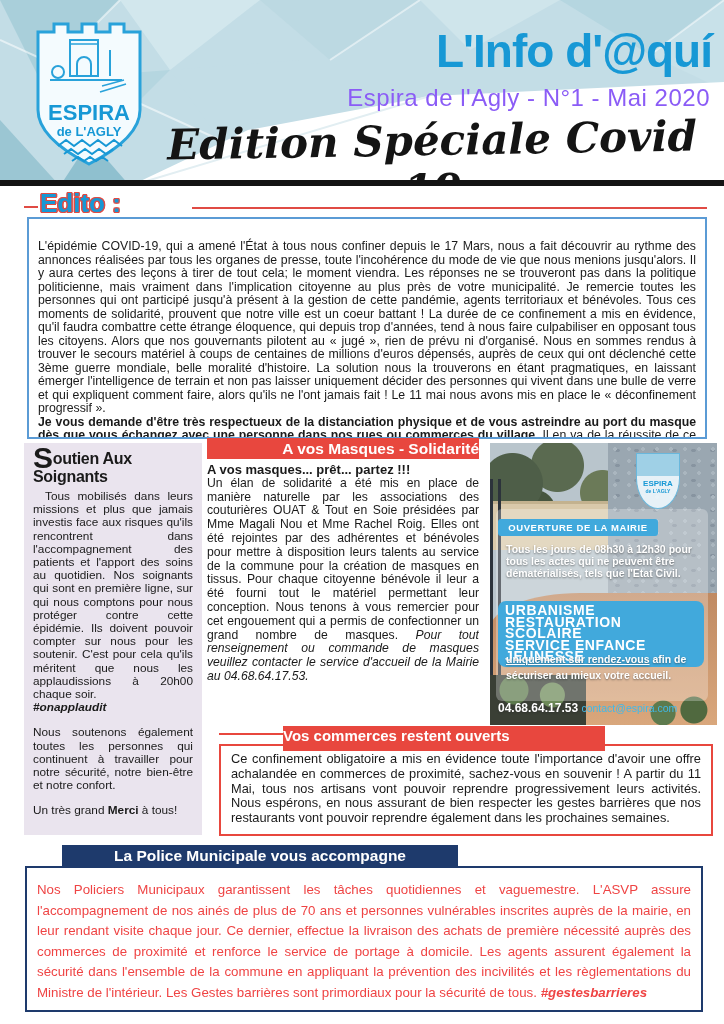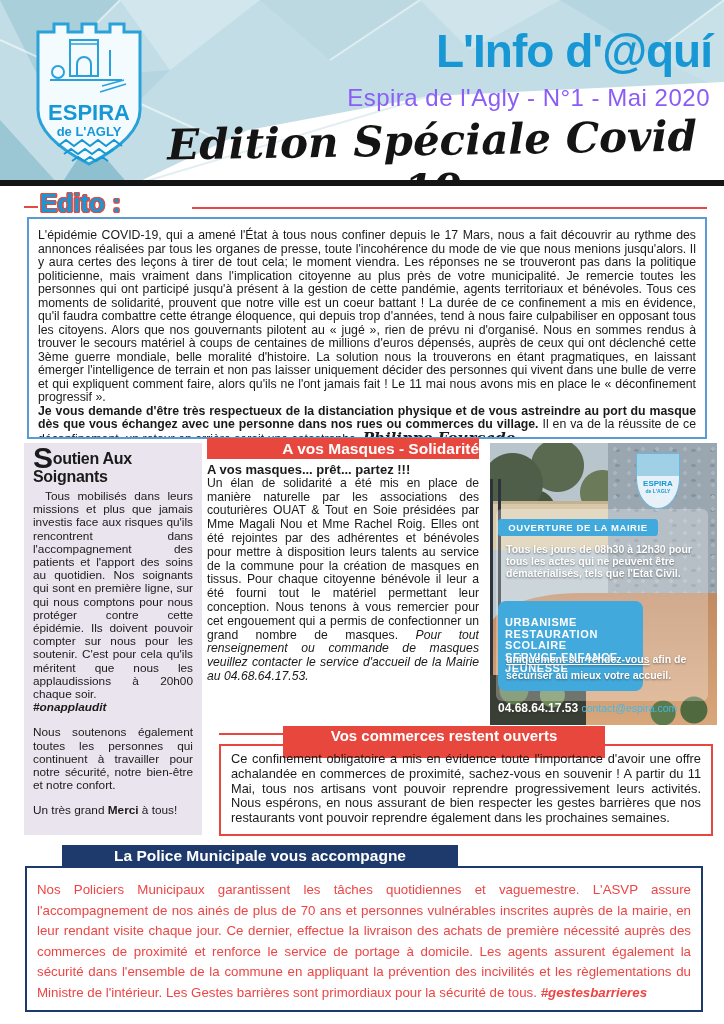--- a/index.html
+++ b/index.html
@@ -21,21 +21,21 @@
                   font-size:42px;color:#141414;transform:rotate(-1deg);}
   .black-bar{left:0;top:180px;width:724px;height:6px;background:#141414;}
 
   
   .edito-label{left:40px;top:188px;font-size:26px;font-weight:bold;color:#1798d5;
      text-shadow:-1.4px 0 #e04b44,1.4px 0 #e04b44,0 -1.4px #e04b44,0 1.4px #e04b44,
                  -1px -1px #e04b44,1px 1px #e04b44,-1px 1px #e04b44,1px -1px #e04b44;}
   .edito-dash-left{left:24px;top:206px;width:14px;height:2px;background:#e04b44;}
   .edito-rule{left:192px;top:207px;width:515px;height:2px;background:#e04b44;}
   .edito-box{left:27px;top:217px;width:680px;height:222px;border:2px solid #5b9bd5;
-             box-sizing:border-box;padding:10px 9px;overflow:hidden;
+             box-sizing:border-box;padding:21px 9px;overflow:hidden;
              font-size:12.3px;line-height:13.5px;}
   .sig{font-family:"DejaVu Serif",serif;font-style:italic;font-weight:bold;font-size:15px;white-space:nowrap;}
 
   
   .soignants{left:24px;top:443px;width:178px;height:392px;background:#eae4ee;
              box-sizing:border-box;padding:6px 9px;overflow:hidden;}
   .soig-title{font-weight:bold;font-size:16px;line-height:18px;margin:0 0 4px 0;letter-spacing:-.3px;}
   .dropcap{font-size:30px;line-height:18px;vertical-align:-4px;}
   .soignants p{margin:0;font-size:11.8px;line-height:13.2px;}
   .soignants .gap{height:12px;}
@@ -71,31 +71,31 @@
                 radial-gradient(circle at 70% 50%,#50693f 0 13px,transparent 14px);}
   .ph-panel{left:6px;top:66px;width:212px;height:192px;background:rgba(255,255,255,.28);border-radius:6px;}
   .mini-logo{left:146px;top:10px;width:42px;height:54px;background:rgba(240,250,255,.9);
      border:1px solid #69b7dc;border-radius:0 0 50% 50%/0 0 55% 55%;
      text-align:center;color:#1798d5;font-weight:bold;overflow:hidden;}
   .mini-logo .art{display:block;height:22px;background:#9fd0e6;}
   .mini-logo .t1{display:block;font-size:8px;line-height:9px;margin-top:3px;}
   .mini-logo .t2{display:block;font-size:5px;line-height:6px;}
   .badge{background:#41a9dc;color:#fff;font-weight:bold;border-radius:3px;letter-spacing:.6px;}
   .badge1{left:8px;top:76px;width:160px;height:17px;font-size:9.5px;text-align:center;line-height:17px;}
-  .badge2{left:8px;top:158px;width:145px;padding:16px 7px;font-size:11px;line-height:11.5px;border-radius:8px;box-sizing:border-box;}
+  .badge2{left:8px;top:158px;width:206px;padding:4px 7px;font-size:14px;line-height:11.5px;border-radius:8px;box-sizing:border-box;}
   .wh{color:#fff;font-weight:bold;text-shadow:0 1px 2px rgba(40,40,40,.55);}
   .ph-text1{left:16px;top:100px;width:192px;font-size:10.5px;line-height:12px;}
   .ph-text2{left:16px;top:208px;width:192px;font-size:10.5px;line-height:16px;}
   .ph-contact{left:8px;top:258px;width:212px;font-size:12px;}
   .ph-mail{color:#3fb9ea;font-size:10.5px;font-weight:normal;text-shadow:none;}
 
   
   .com-line{left:219px;top:733px;width:64px;height:2px;background:#e8473e;}
-  .com-banner{left:283px;top:726px;width:322px;height:32px;background:#e8473e;color:#fff;
-      font-weight:bold;font-size:15px;text-align:center;line-height:19px;}
+  .com-banner{left:283px;top:726px;width:322px;height:25px;background:#e8473e;color:#fff;
+      font-weight:bold;font-size:15px;line-height:19px;}
   .com-box{left:219px;top:744px;width:494px;height:92px;border:2px solid #e8473e;
       box-sizing:border-box;padding:6px 10px;overflow:hidden;font-size:12.8px;line-height:14.8px;}
 
   
   .pol-banner{left:62px;top:845px;width:396px;height:21px;background:#1e3a6c;color:#fff;
       font-weight:bold;font-size:15.5px;text-align:center;line-height:21px;}
   .pol-box{left:25px;top:866px;width:678px;height:146px;border:2px solid #1e3a6c;
       box-sizing:border-box;padding:12px 10px 6px 10px;overflow:hidden;
       color:#ef4444;font-size:13.3px;line-height:20.5px;}
 </style>

